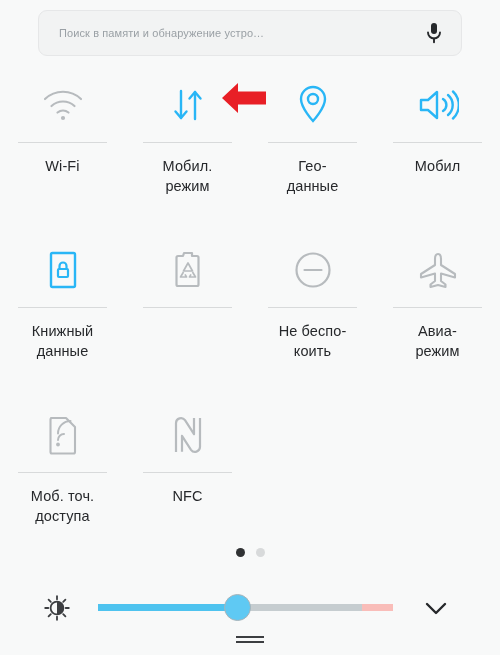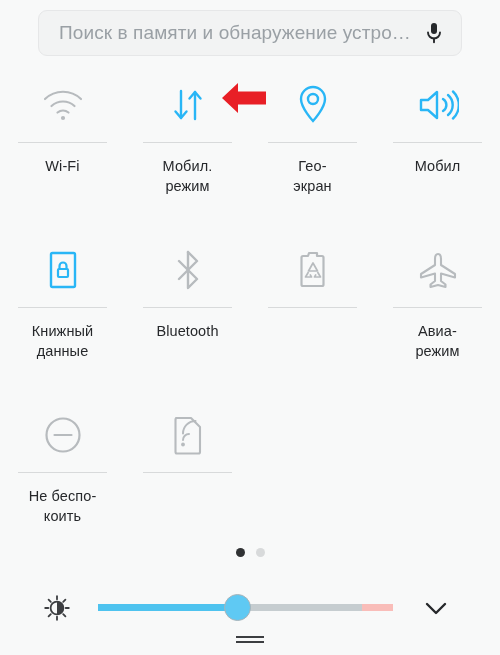--- a/index.html
+++ b/index.html
@@ -29,21 +29,21 @@
     display: flex;
     align-items: center;
     padding: 0 14px 0 18px;
   }
   #search-input {
     flex: 1;
     border: none;
     outline: none;
     background: transparent;
     font-family: "Liberation Sans", sans-serif;
-    font-size: 19px;
+    font-size: 11px;
     color: #3d4043;
     letter-spacing: 0.1px;
   }
   #search-input::placeholder {
     color: #9aa0a5;
     opacity: 1;
   }
   .mic-icon {
     width: 26px;
     height: 28px;
@@ -243,21 +243,21 @@
 
   <div class="tile">
     <div class="tile-icon">
       <svg width="36" height="44" viewBox="0 0 36 44">
         <path d="M18 4 a12 12 0 0 1 12 12 c0 9 -12 22 -12 22 s-12 -13 -12 -22 a12 12 0 0 1 12 -12z" fill="none" stroke="#29b6f6" stroke-width="2.4"></path>
         <circle cx="18" cy="16" r="5" fill="none" stroke="#29b6f6" stroke-width="2.4"></circle>
       </svg>
     </div>
     <div class="tile-divider"></div>
     <div class="tile-label">Гео-
-экран</div>
+данные</div>
   </div>
 
   <div class="tile">
     <div class="tile-icon">
       <svg width="42" height="36" viewBox="0 0 42 36">
         <path d="M4 13 h7 L20 5 v26 l-9 -8 H4 z" fill="none" stroke="#29b6f6" stroke-width="2.4" stroke-linejoin="round"></path>
         <g fill="none" stroke="#29b6f6" stroke-width="2.4" stroke-linecap="round">
           <path d="M26 12 a7 7 0 0 1 0 12"></path>
           <path d="M31 8 a13 13 0 0 1 0 20"></path>
           <path d="M36 4.5 a18.5 18.5 0 0 1 0 27"></path>
@@ -274,85 +274,85 @@
         <rect x="4" y="3" width="24" height="34" rx="1.5" fill="none" stroke="#29b6f6" stroke-width="2.4"></rect>
         <rect x="11" y="19" width="10" height="8" rx="1" fill="none" stroke="#29b6f6" stroke-width="2.2"></rect>
         <path d="M12.5 19 v-3 a3.5 3.5 0 0 1 7 0 v3" fill="none" stroke="#29b6f6" stroke-width="2.2"></path>
       </svg>
     </div>
     <div class="tile-divider"></div>
     <div class="tile-label">Книжный
 данные</div>
   </div>
 
-  <div class="tile">
-    <div class="tile-icon">
-      <svg width="28" height="42" viewBox="0 0 28 42">
-        <g fill="none" stroke="#b7bbbe" stroke-width="2.4" stroke-linejoin="round" stroke-linecap="round">
-          <path d="M14 3 v36 l9 -9 -18 -18"></path>
-          <path d="M14 3 l9 9 -18 18"></path>
-        </g>
-      </svg>
-    </div>
-    <div class="tile-divider"></div>
-    <div class="tile-label">Bluetooth</div>
-  </div>
 
   <div class="tile">
     <div class="tile-icon">
       <svg width="30" height="42" viewBox="0 0 30 42">
         <path d="M11 4 h8 v3 h5 a1.5 1.5 0 0 1 1.5 1.5 v27 a1.5 1.5 0 0 1 -1.5 1.5 h-19 a1.5 1.5 0 0 1 -1.5 -1.5 v-27 a1.5 1.5 0 0 1 1.5 -1.5 h5 z" fill="none" stroke="#b7bbbe" stroke-width="2.2" stroke-linejoin="round"></path>
         <g fill="none" stroke="#b7bbbe" stroke-width="1.7" stroke-linejoin="round">
           <path d="M15 14 l4.5 8 h-9 z"></path>
           <path d="M10.5 23 l-3 5 h6 l-1.5 -2.6"></path>
           <path d="M19.5 23 l3 5 h-6 l1.5 -2.6"></path>
         </g>
       </svg>
     </div>
     <div class="tile-divider"></div>
   </div>
 
   <div class="tile">
     <div class="tile-icon">
-      <svg width="44" height="40" viewBox="0 0 44 40">
-        <path d="M22 4 c2 0 3 2 3 5 v6 l14 9 v3.5 l-14 -4 v7.5 l4.5 3.5 v2.5 L22 35 l-7.5 2 v-2.5 L19 31 v-7.5 l-14 4 V24 l14 -9 V9 c0 -3 1 -5 3 -5z" fill="none" stroke="#b7bbbe" stroke-width="2.1" stroke-linejoin="round"></path>
-      </svg>
-    </div>
-    <div class="tile-divider"></div>
-    <div class="tile-label">Авиа-
-режим</div>
-  </div>
-
-  <div class="tile">
-    <div class="tile-icon">
       <svg width="40" height="40" viewBox="0 0 40 40">
         <circle cx="20" cy="20" r="16.5" fill="none" stroke="#b7bbbe" stroke-width="2.2"></circle>
         <line x1="11.5" y1="20" x2="28.5" y2="20" stroke="#b7bbbe" stroke-width="2.2" stroke-linecap="round"></line>
       </svg>
     </div>
     <div class="tile-divider"></div>
     <div class="tile-label">Не беспо-
 коить</div>
+  </div>
+
+  <div class="tile">
+    <div class="tile-icon">
+      <svg width="44" height="40" viewBox="0 0 44 40">
+        <path d="M22 4 c2 0 3 2 3 5 v6 l14 9 v3.5 l-14 -4 v7.5 l4.5 3.5 v2.5 L22 35 l-7.5 2 v-2.5 L19 31 v-7.5 l-14 4 V24 l14 -9 V9 c0 -3 1 -5 3 -5z" fill="none" stroke="#b7bbbe" stroke-width="2.1" stroke-linejoin="round"></path>
+      </svg>
+    </div>
+    <div class="tile-divider"></div>
+    <div class="tile-label">Авиа-
+режим</div>
   </div>
 
 
   <div class="tile">
     <div class="tile-icon">
       <svg width="34" height="42" viewBox="0 0 34 42">
         <path d="M5 4 h15 l9 9 v25 a1.5 1.5 0 0 1 -1.5 1.5 h-21.5 a1.5 1.5 0 0 1 -1.5 -1.5 v-32.5 a1.5 1.5 0 0 1 1.5 -1.5 z" fill="none" stroke="#b7bbbe" stroke-width="2.1" stroke-linejoin="round"></path>
         <g fill="none" stroke="#b7bbbe" stroke-width="2" stroke-linecap="round">
           <path d="M12 26 a6 6 0 0 1 6 -6"></path>
           <path d="M12 19.5 a12.5 12.5 0 0 1 12.5 -12.5"></path>
         </g>
         <circle cx="12" cy="30.5" r="1.9" fill="#b7bbbe"></circle>
       </svg>
     </div>
     <div class="tile-divider"></div>
-  </div>
-
+    <div class="tile-label">Моб. точ.
+доступа</div>
+  </div>
+
+  <div class="tile">
+    <div class="tile-icon">
+      <svg width="30" height="42" viewBox="0 0 30 42">
+        <path d="M3 38 V9 a5 5 0 0 1 9 -2.8 l9 14 V4" fill="none" stroke="#b7bbbe" stroke-width="2.2" stroke-linejoin="round"></path>
+        <path d="M27 4 v29 a5 5 0 0 1 -9 2.8 l-9 -14 v16" fill="none" stroke="#b7bbbe" stroke-width="2.2" stroke-linejoin="round"></path>
+      </svg>
+    </div>
+    <div class="tile-divider"></div>
+    <div class="tile-label">NFC</div>
+  </div>
 
 </div>
 
 <div id="annotation-arrow">
   <svg width="46" height="32" viewBox="0 0 46 32">
     <path d="M1 16 L17 1 L17 9.5 L45 9.5 L45 22.5 L17 22.5 L17 31 Z" fill="#e81f26"></path>
   </svg>
 </div>
 
 <div id="page-dots">

